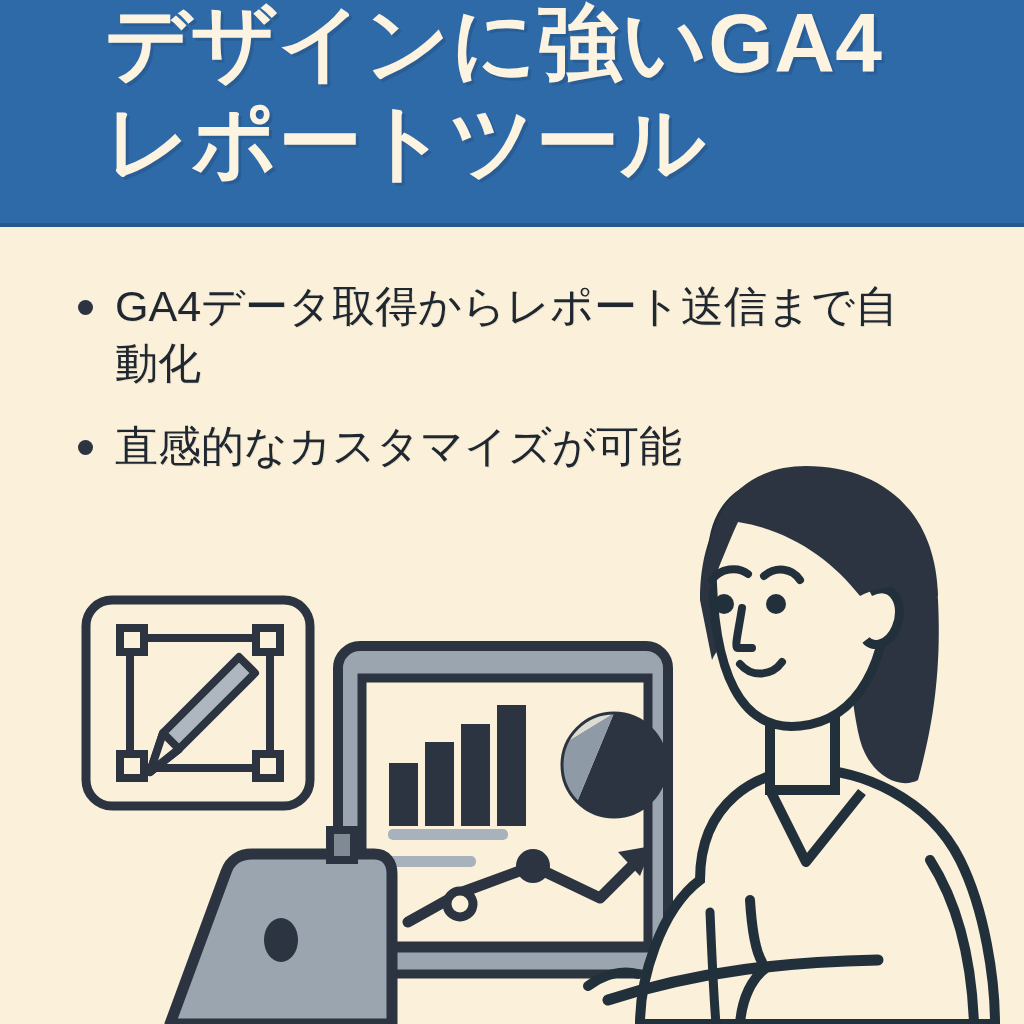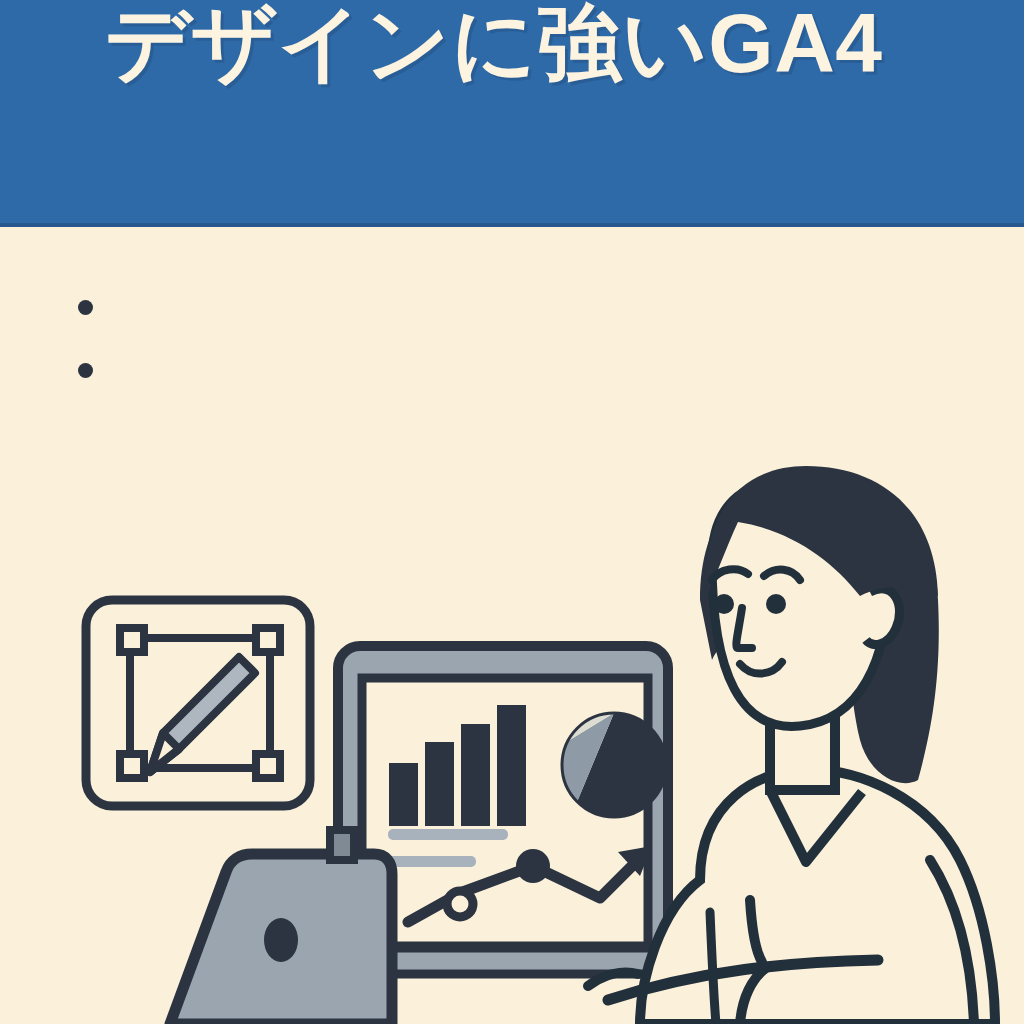--- a/index.html
+++ b/index.html
@@ -27,29 +27,32 @@
   #art{position:absolute;left:0;top:0;width:1024px;height:1024px;}
 </style>
 </head>
 <body>
 
 <div id="poster">
 
   <div id="header">
     <div id="header-title">
       <span class="t-line">デザインに強いGA4</span>
+      <span class="t-line">レポートツール</span>
     </div>
   </div>
 
   <div id="bullets">
     <div class="bullet-row">
       <span class="bullet-dot"></span>
+      <span class="bullet-text">GA4データ取得からレポート送信まで自動化</span>
     </div>
     <div class="bullet-row">
       <span class="bullet-dot"></span>
+      <span class="bullet-text">直感的なカスタマイズが可能</span>
     </div>
   </div>
 
   <svg id="art" viewBox="0 0 1024 1024">
 
     <g>
       <rect x="86" y="600" width="224" height="206" rx="26" ry="26" fill="#FBF0DA" stroke="#2B3440" stroke-width="9"></rect>
 
       <rect x="130" y="638" width="140" height="130" fill="none" stroke="#2B3440" stroke-width="8"></rect>
 

